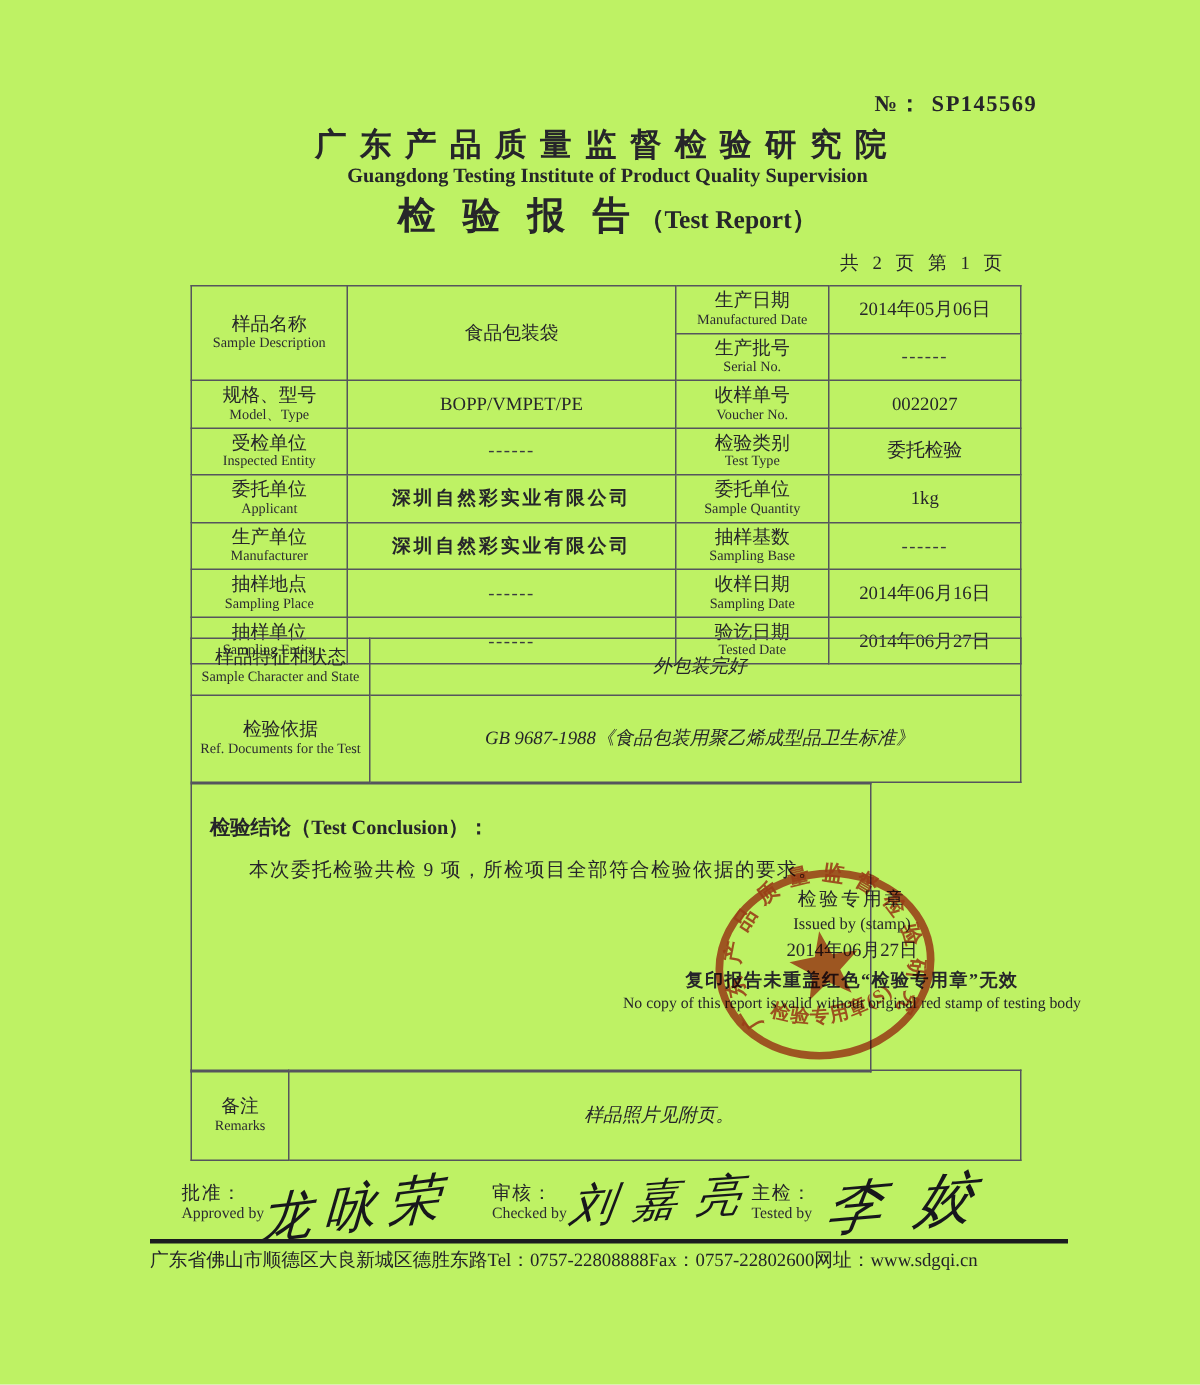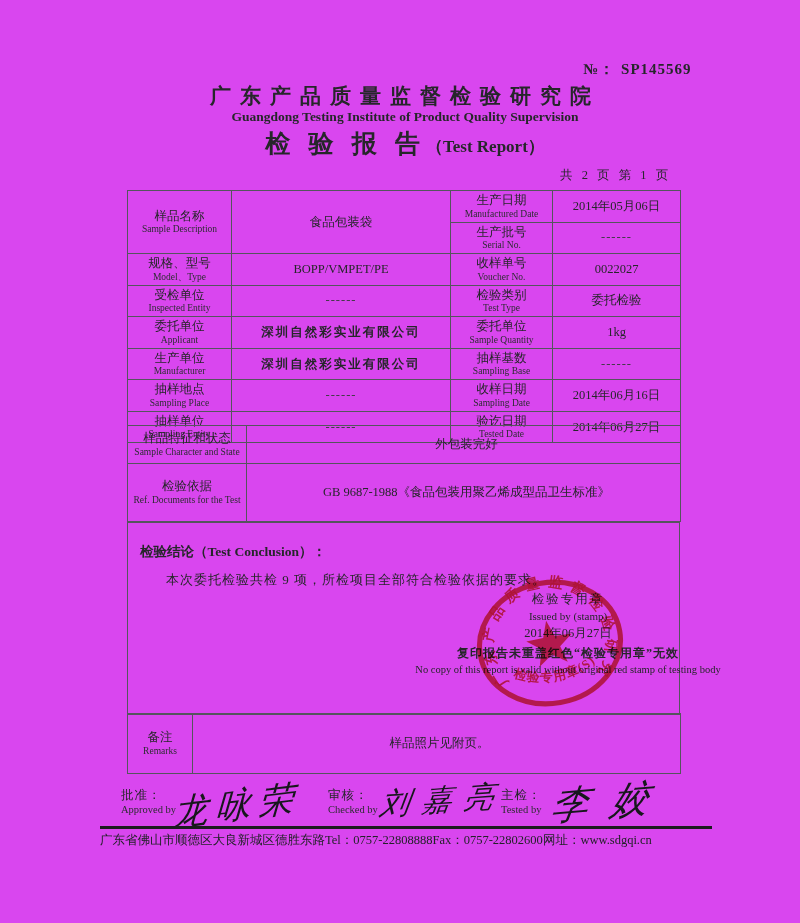--- a/index.html
+++ b/index.html
@@ -1,41 +1,41 @@
 <!DOCTYPE html>
 <html><head>
 <meta charset="utf-8">
 <style>
   html,body{margin:0;padding:0;}
   body{background:#e8e8e6;font-family:"Liberation Serif","DejaVu Serif",serif;}
   .page{
     position:relative;width:800px;height:923px;margin:0 auto;
-    background:#d946ef;color:#26262a;overflow:hidden;
+    background:#bef264;color:#26262a;overflow:hidden;
   }
   
   .report-no{position:absolute;top:60px;left:583px;font-size:15px;font-weight:bold;letter-spacing:1px;}
   .report-no .num{margin-left:6px;}
   .institute-cn{position:absolute;top:82px;left:0;width:810px;text-align:center;
     font-size:21px;font-weight:bold;letter-spacing:9px;}
   .institute-en{position:absolute;top:109px;left:0;width:810px;text-align:center;
     font-size:13.5px;font-weight:bold;}
   .doc-title{position:absolute;top:127px;left:0;width:810px;text-align:center;}
   .doc-title .t-cn{font-size:25px;font-weight:bold;letter-spacing:6px;margin-top:14px;}
   .doc-title .t-en{font-size:17px;font-weight:bold;}
   .page-info{position:absolute;top:167px;left:560px;font-size:12.5px;letter-spacing:3px;}
   
-  .tbl{position:absolute;left:127px;width:553px;border-collapse:collapse;table-layout:fixed;}
+  .tbl{position:absolute;left:127px;width:454px;border-collapse:collapse;table-layout:fixed;}
   .tbl td{border:1px solid #55555d;padding:2px 4px;vertical-align:middle;overflow:visible;}
   .tbl .lbl{text-align:center;}
   .tbl .val{text-align:center;font-size:12.5px;}
   .cn{font-size:12.5px;line-height:1.25;}
   .en{font-size:9.5px;line-height:1.15;color:#2c2c31;}
   .dash{color:#3a3a40;letter-spacing:1px;}
   .company{font-weight:bold;font-size:13px;letter-spacing:2px;}
-  .left-val{text-align:center;padding-left:10px !important;}
+  .left-val{text-align:center;padding-left:10px !important;font-style:italic;}
   
   .conclusion-cell{position:relative;vertical-align:top !important;padding:0 !important;}
   .conc-head{position:absolute;top:20px;left:12px;font-size:13.5px;font-weight:bold;}
   .conc-body{position:absolute;top:48px;left:38px;font-size:13px;letter-spacing:1px;}
   .stamp-text-block{position:absolute;top:68px;left:250px;width:380px;text-align:center;}
   .stamp-cap-cn{font-size:12.5px;letter-spacing:2px;}
   .stamp-cap-en{font-size:11px;margin-top:2px;}
   .stamp-date{font-size:12.5px;margin-top:3px;}
   .notice-cn{font-size:12px;font-weight:bold;margin-top:3px;letter-spacing:1px;}
   .notice-en{font-size:10.5px;margin-top:2px;}

